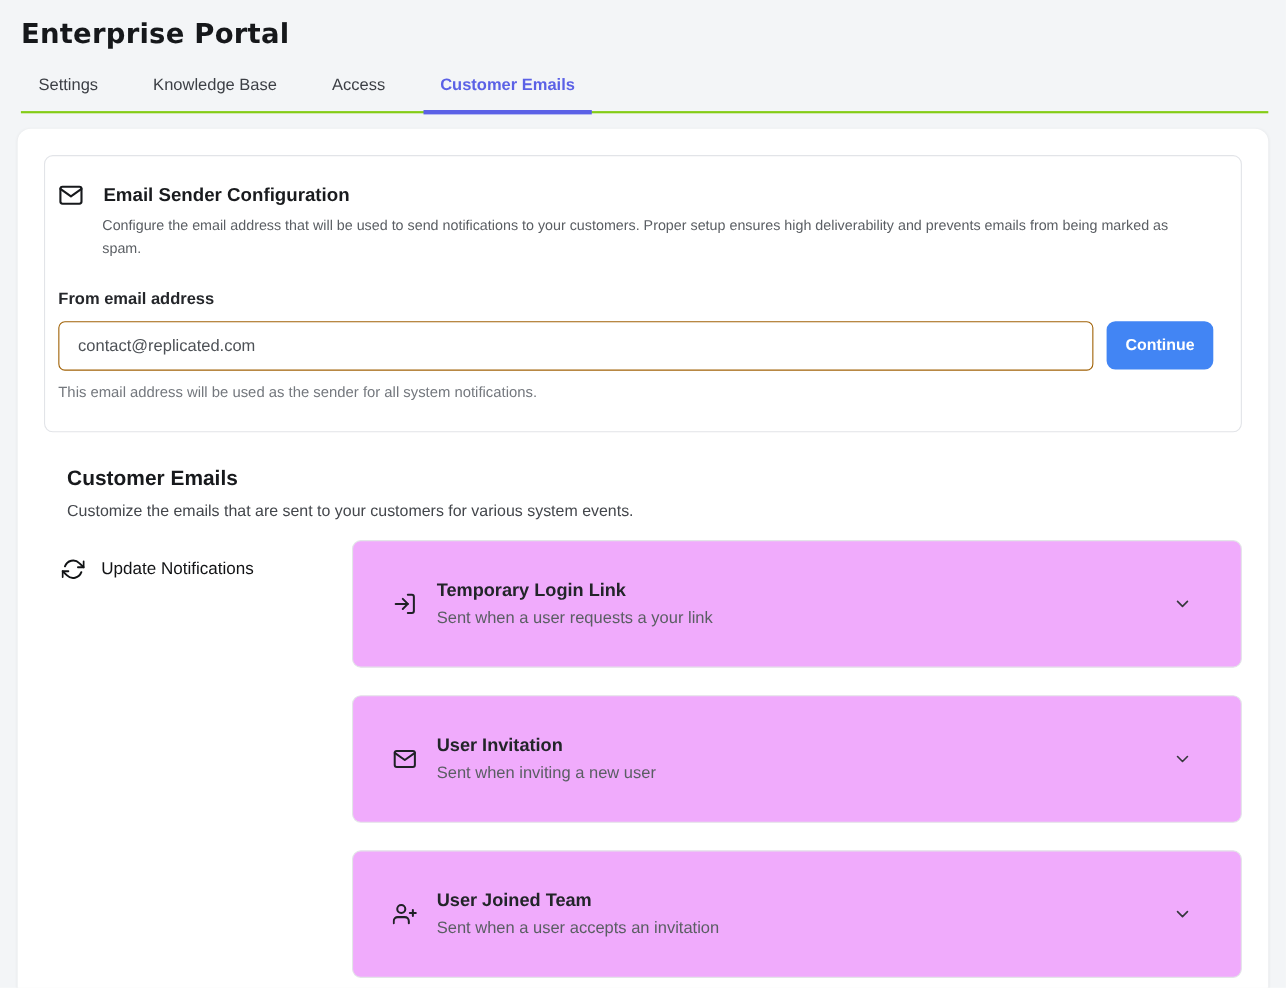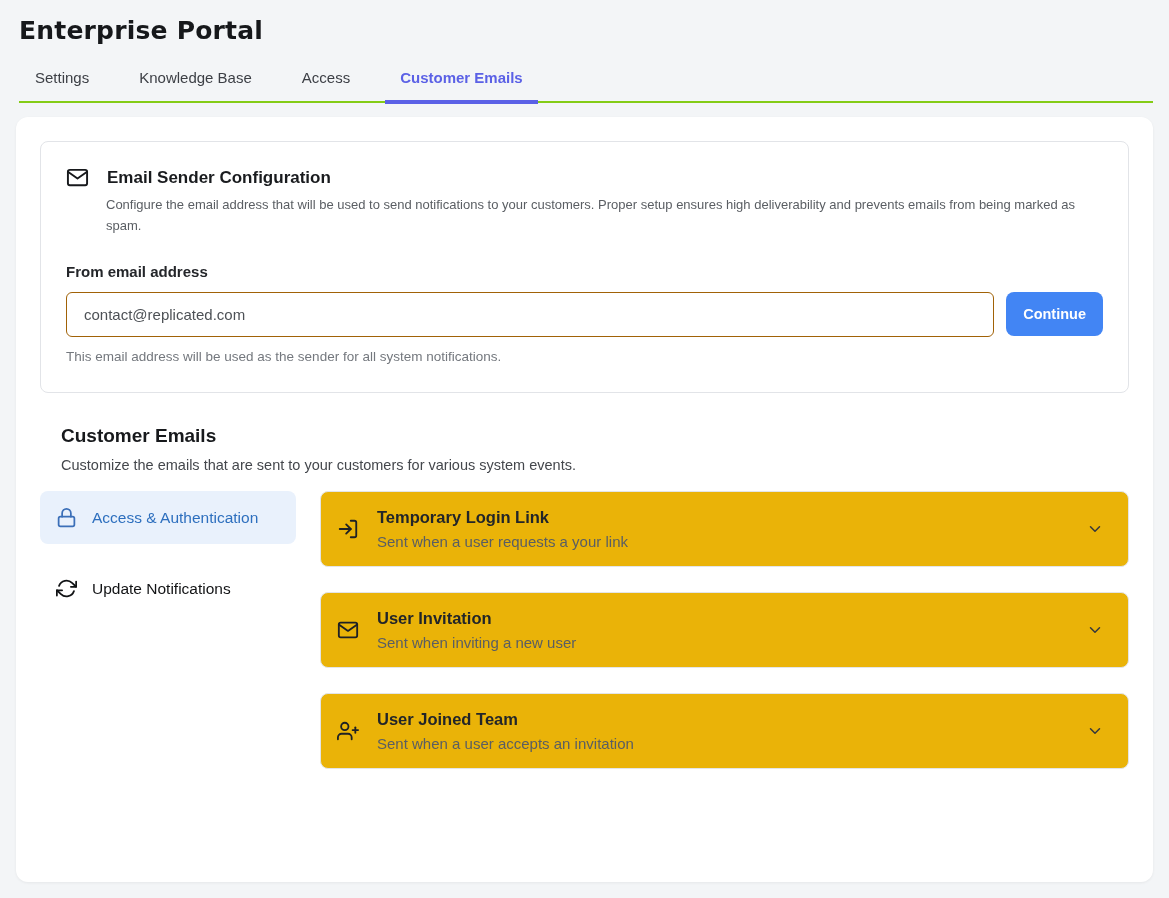--- a/index.html
+++ b/index.html
@@ -52,21 +52,21 @@
     background: #FFFFFF;
     border-radius: 12px;
     box-shadow: 0 1px 3px rgba(0,0,0,0.06);
     padding: 24px;
     min-height: 765px;
   }
   
   .sender-card {
     border: 1px solid #E2E4E8;
     border-radius: 8px;
-    padding: 24px 25px 28px 25px;
+    padding: 24px 25px 28px 12px;
   }
   .sender-head {
     display: flex;
     align-items: center;
     gap: 18px;
   }
   .sender-title {
     font-size: 17px;
     font-weight: 700;
     color: #191B1E;
@@ -154,24 +154,24 @@
     background: #E9F1FC;
     color: #2D6FBE;
     font-weight: 400;
   }
   .category-item + .category-item { margin-top: 18px; }
   .category-item .cat-icon { flex-shrink: 0; display: flex; }
   .email-col { flex: 1; }
   .email-card {
     display: flex;
     align-items: center;
-    background: #eab308;
+    background: #f0abfc;
     border: 1px solid #E3E5E8;
     border-radius: 8px;
-    padding: 16px;
+    padding: 36px;
     cursor: pointer;
   }
   .email-card + .email-card { margin-top: 25px; }
   .email-card .mail-type-icon { display: flex; flex-shrink: 0; }
   .email-card-text { margin-left: 18px; flex: 1; }
   .email-card-title {
     font-size: 16.5px;
     font-weight: 700;
     color: #222529;
   }
@@ -219,29 +219,20 @@
   </div>
 
   <div class="section-head">
     <div class="section-title">Customer Emails</div>
     <div class="section-subtitle">Customize the emails that are sent to your customers for various system events.</div>
   </div>
 
   <div class="emails-layout">
 
     <div class="category-col">
-      <div class="category-item active">
-        <span class="cat-icon">
-          <svg width="21" height="21" viewBox="0 0 24 24" fill="none" stroke="#3B6FB8" stroke-width="2" stroke-linecap="round" stroke-linejoin="round">
-            <rect x="3" y="11" width="18" height="11" rx="2" ry="2"></rect>
-            <path d="M7 11V7a5 5 0 0 1 10 0v4"></path>
-          </svg>
-        </span>
-        <span>Access &amp; Authentication</span>
-      </div>
       <div class="category-item">
         <span class="cat-icon">
           <svg width="21" height="21" viewBox="0 0 24 24" fill="none" stroke="#111315" stroke-width="2" stroke-linecap="round" stroke-linejoin="round">
             <polyline points="23 4 23 10 17 10"></polyline>
             <polyline points="1 20 1 14 7 14"></polyline>
             <path d="M3.51 9a9 9 0 0 1 14.85-3.36L23 10M1 14l4.64 4.36A9 9 0 0 0 20.49 15"></path>
           </svg>
         </span>
         <span>Update Notifications</span>
       </div>

